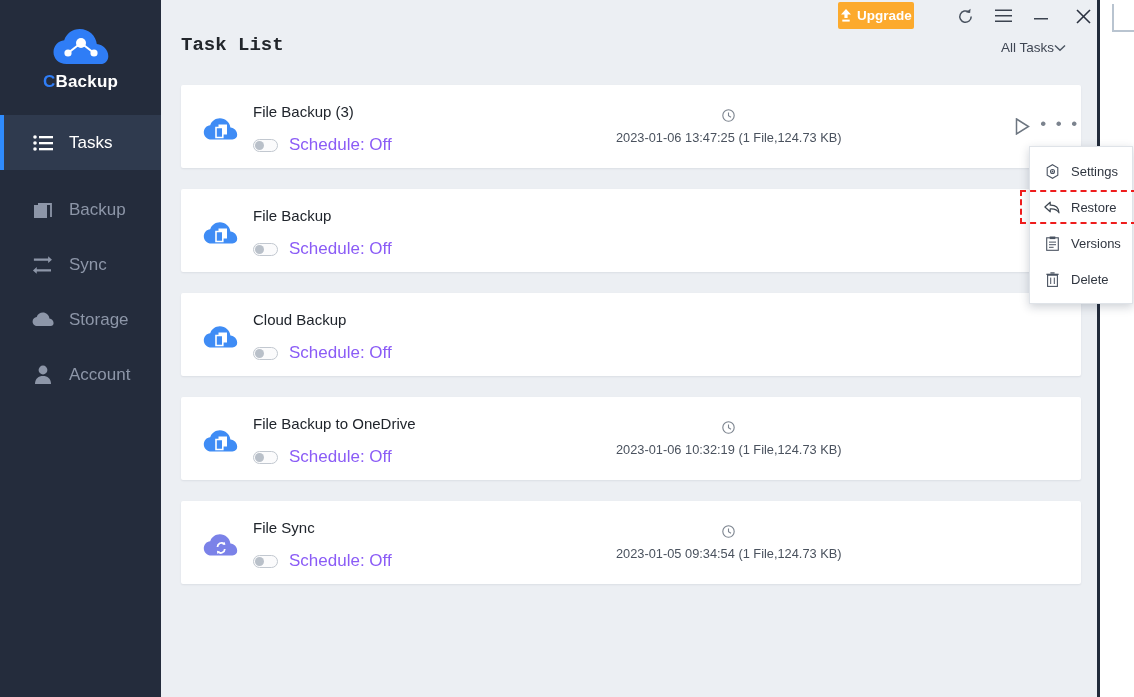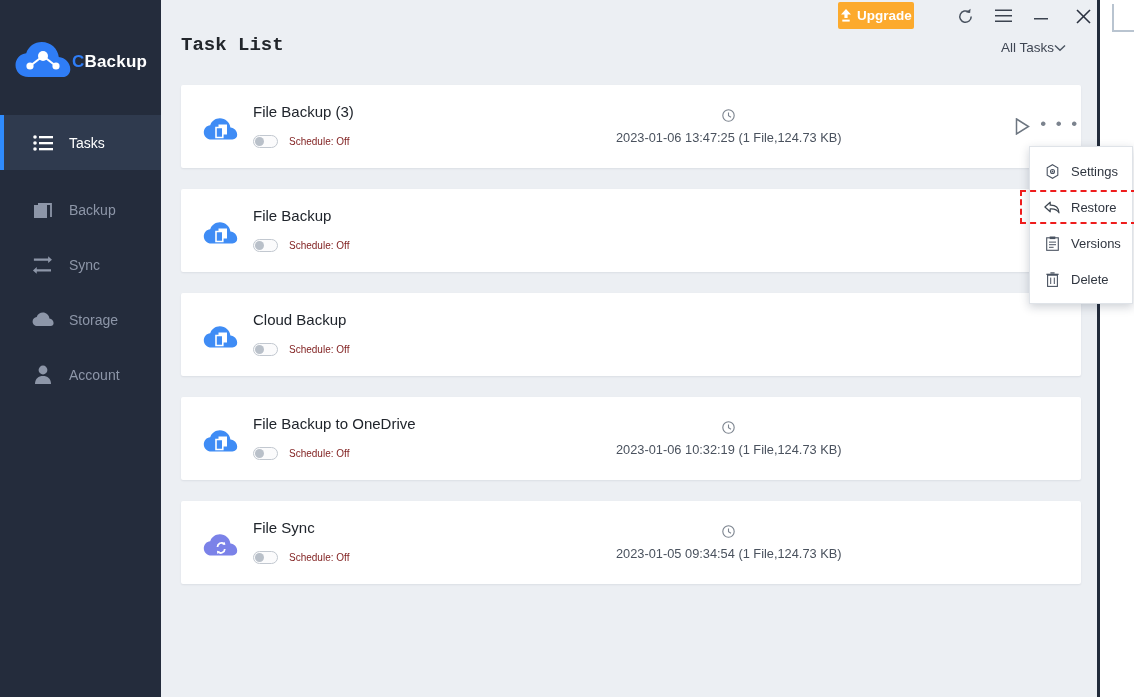--- a/index.html
+++ b/index.html
@@ -43,21 +43,21 @@
   #sidebar {
     width: 161px;
     height: 697px;
     background: #242c3c;
     flex: 0 0 161px;
     position: relative;
   }
   .logo-wrap {
     height: 115px;
     display: flex;
-    flex-direction: row;
+    flex-direction: column;
     align-items: center;
     justify-content: center;
     padding-top: 4px;
     box-sizing: border-box;
   }
   .logo-mark { width: 58px; height: 40px; display:block; }
   .logo-text {
     font-size: 17px;
     font-weight: bold;
     letter-spacing: .2px;
@@ -66,21 +66,21 @@
   }
   .logo-text .c { color: #2f7df6; }
 
   .nav-item {
     height: 55px;
     display: flex;
     align-items: center;
     padding-left: 32px;
     box-sizing: border-box;
     color: #8d96a8;
-    font-size: 14px;
+    font-size: 17px;
     position: relative;
     cursor: pointer;
   }
   .nav-item .nav-ico {
     width: 22px;
     height: 22px;
     margin-right: 15px;
     display: flex;
     align-items: center;
     justify-content: center;
@@ -211,22 +211,22 @@
   }
   .toggle::after {
     content: "";
     position: absolute;
     left: 1px; top: 1px;
     width: 9px; height: 9px;
     border-radius: 50%;
     background: #b9c0c9;
   }
   .sched-label {
-    font-size: 10px;
-    color: #7f1d1d;
+    font-size: 17px;
+    color: #8b5cf6;
   }
   .meta {
     position: absolute;
     left: 435px; top: 50%;
     transform: translateY(-50%);
     display: flex;
     align-items: center;
     gap: 8px;
     font-size: 12.8px;
     color: #4a525e;

